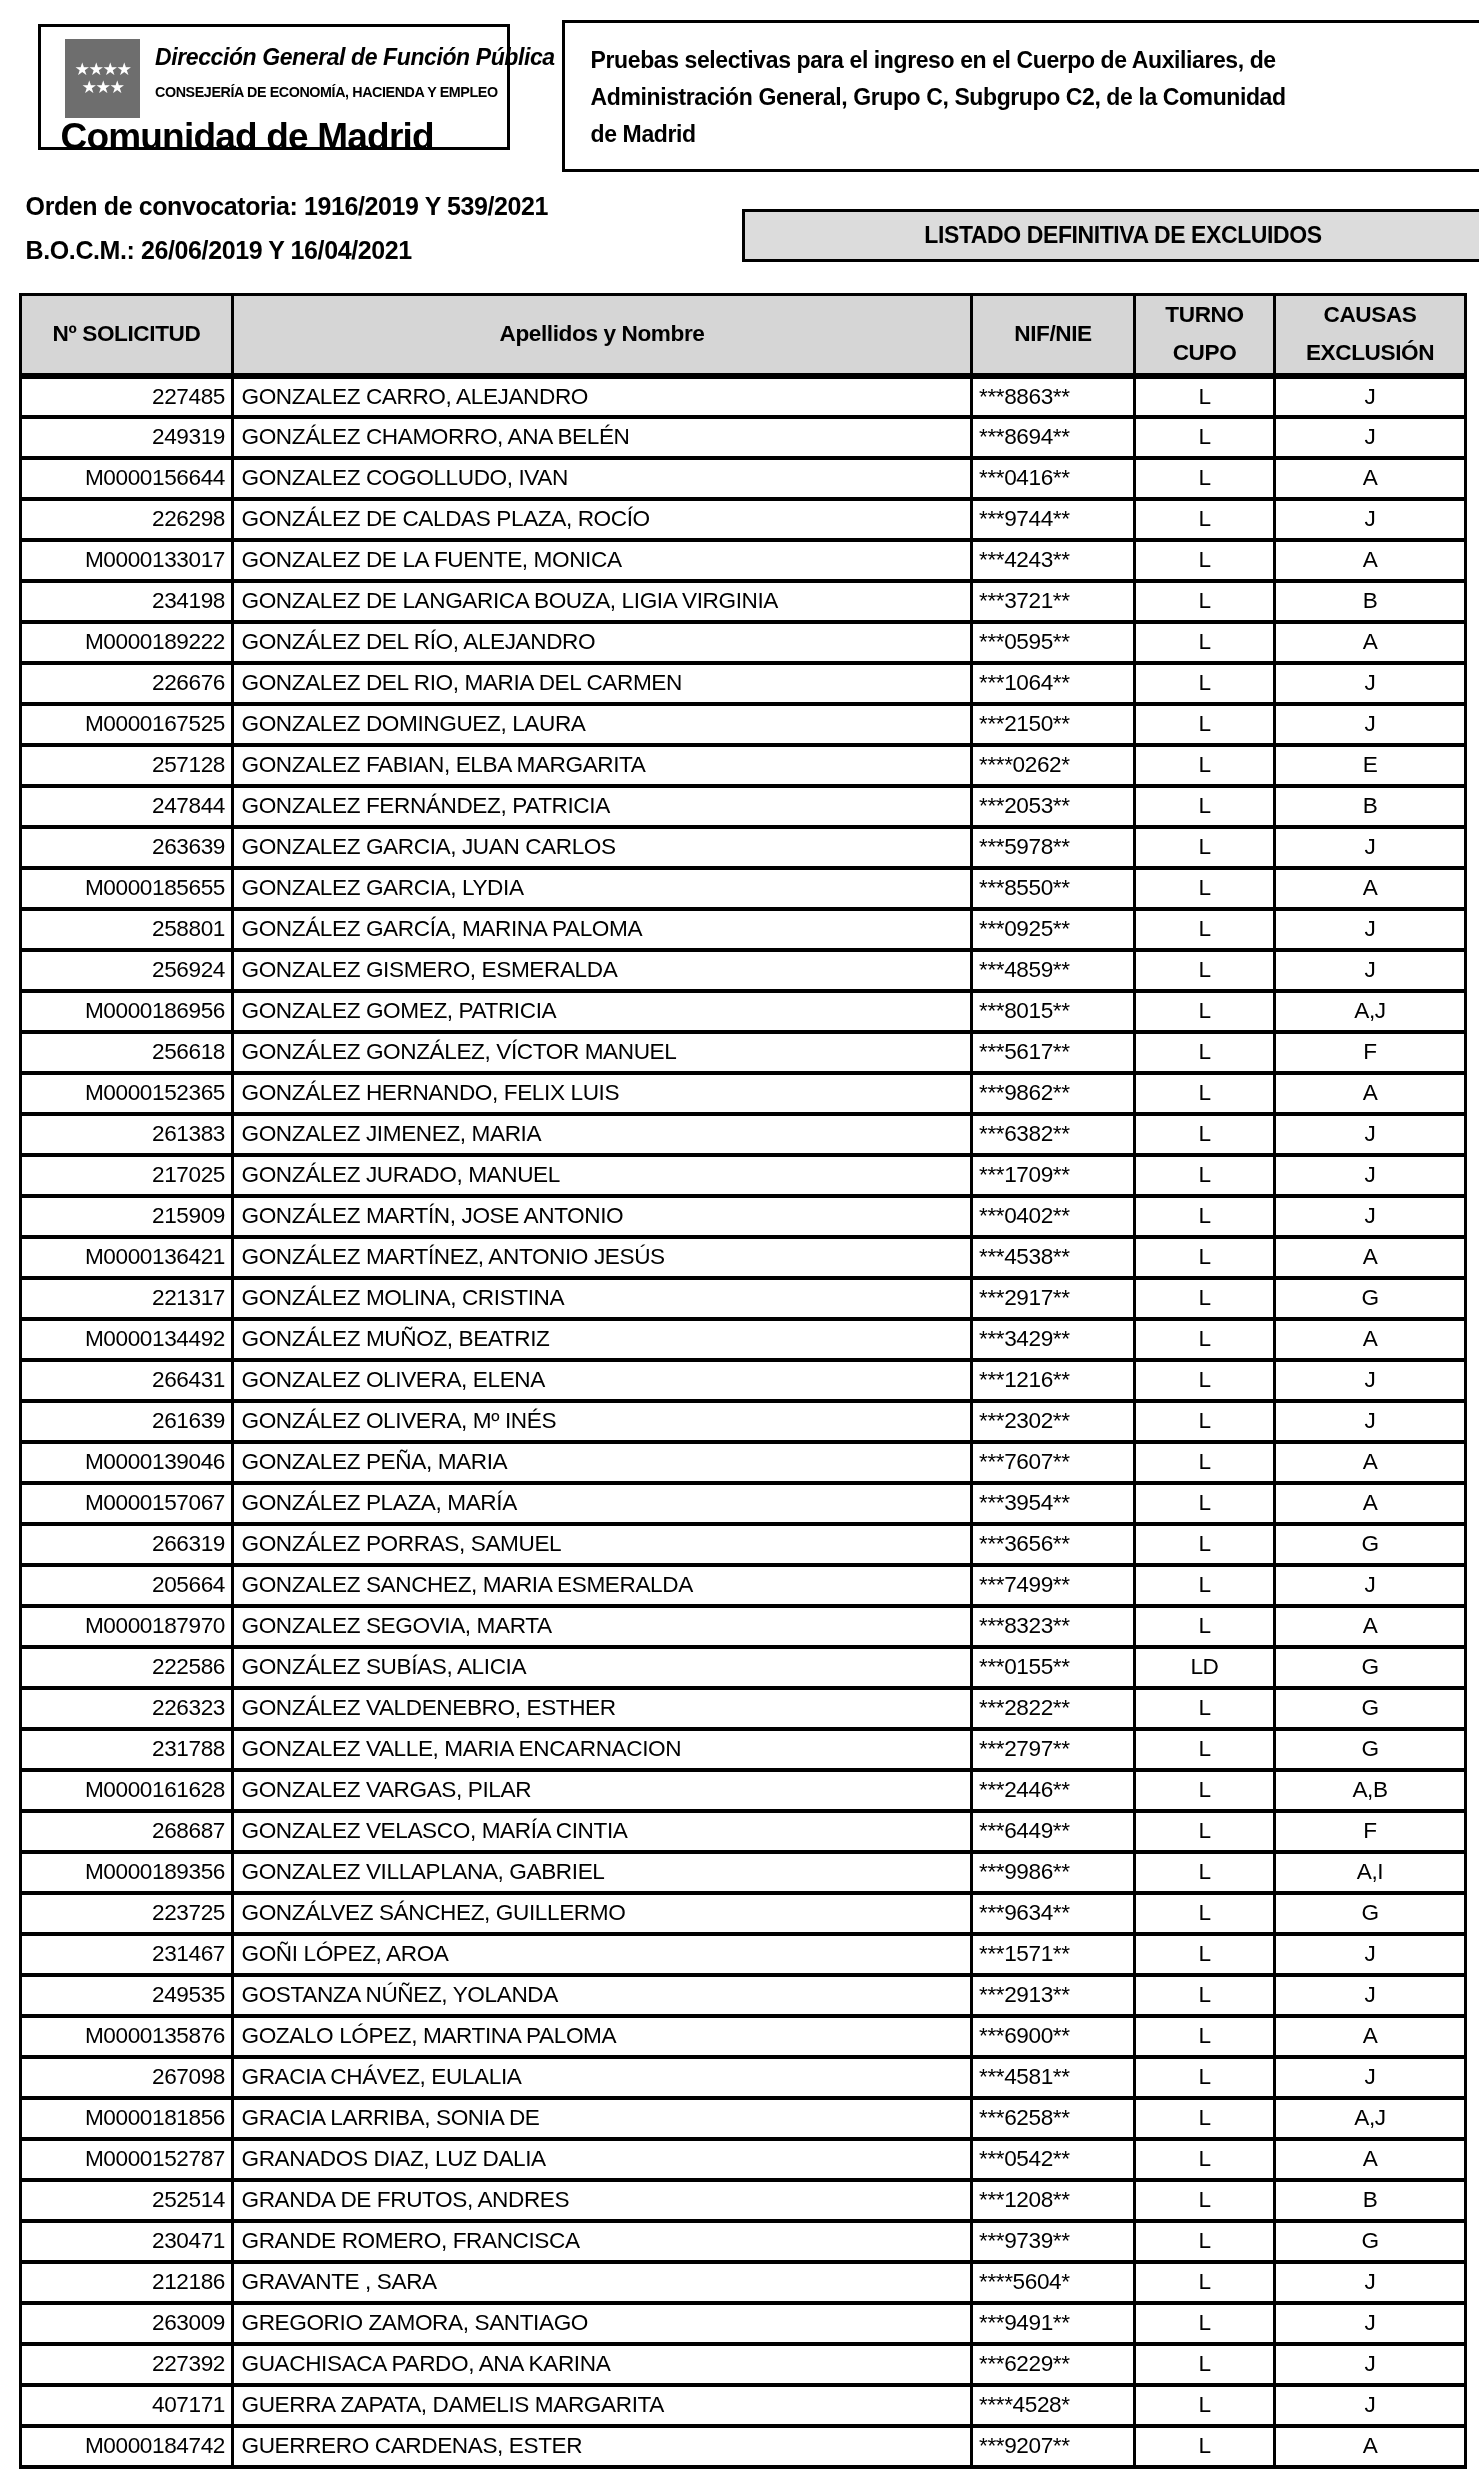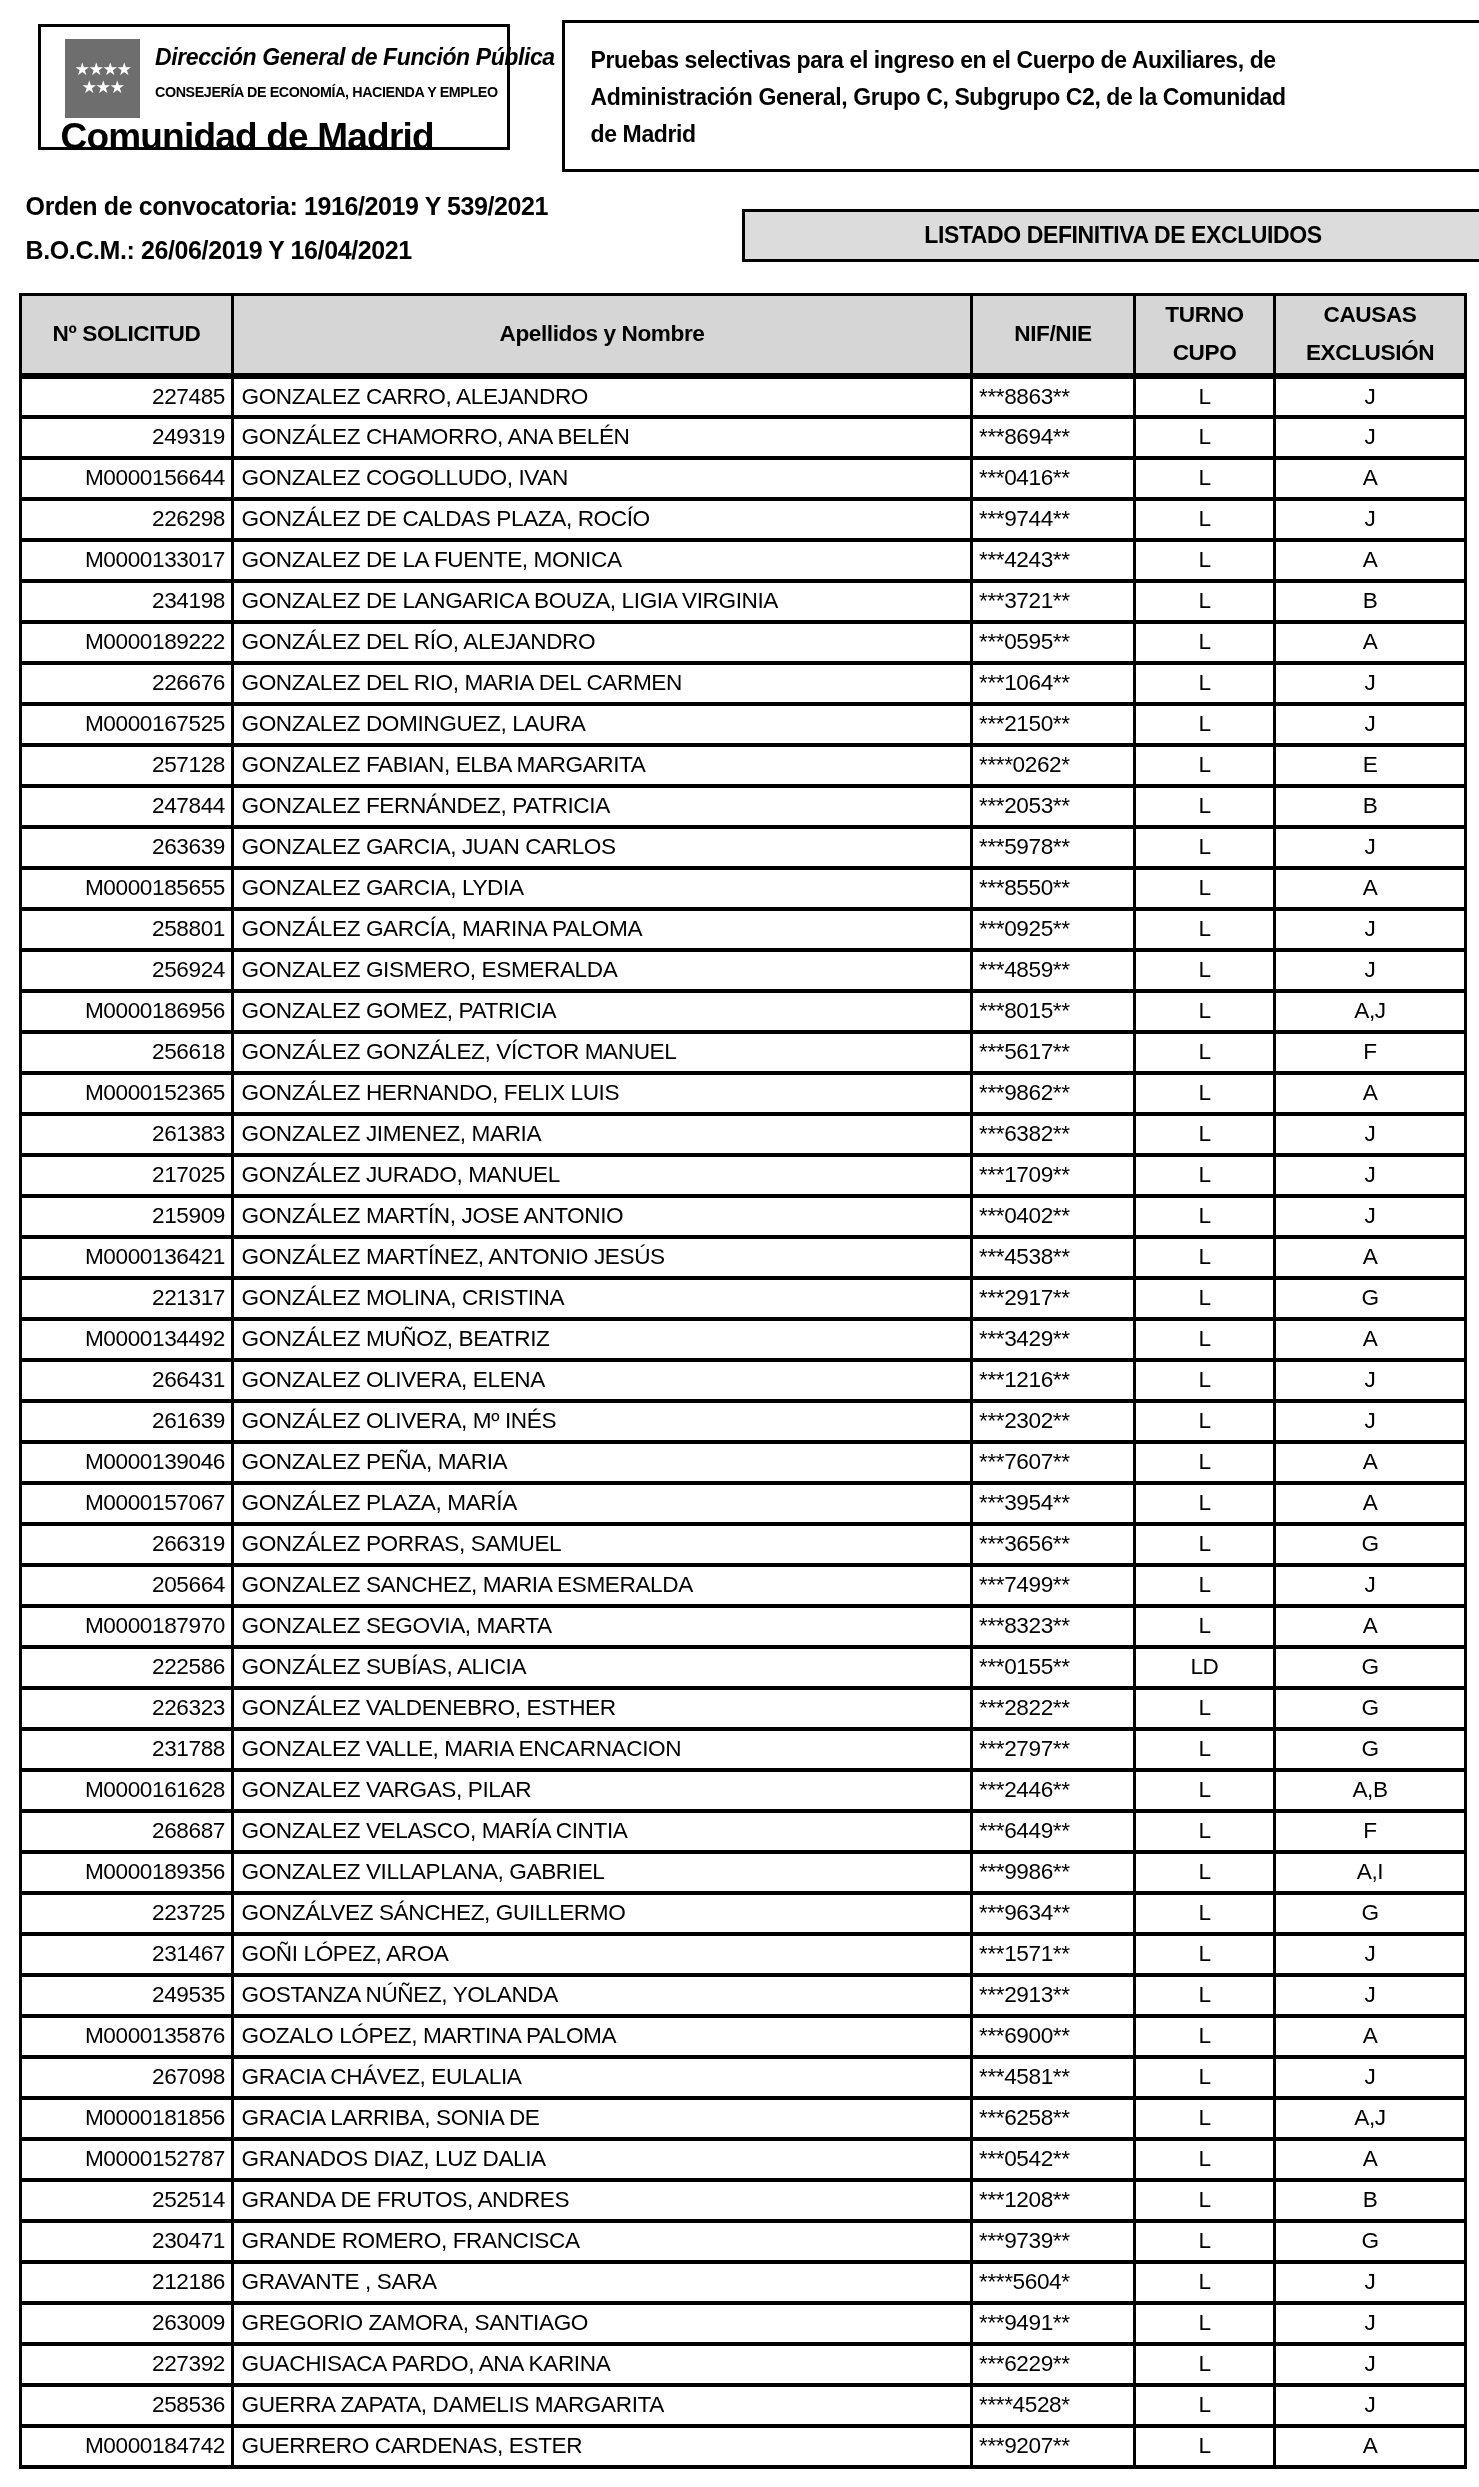--- a/index.html
+++ b/index.html
@@ -497,21 +497,21 @@
           <td class="cell-causas">J</td>
         </tr>
         <tr class="data-row">
           <td class="cell-solicitud">227392</td>
           <td class="cell-nombre">GUACHISACA PARDO, ANA KARINA</td>
           <td class="cell-nif">***6229**</td>
           <td class="cell-turno">L</td>
           <td class="cell-causas">J</td>
         </tr>
         <tr class="data-row">
-          <td class="cell-solicitud">258536</td>
+          <td class="cell-solicitud">407171</td>
           <td class="cell-nombre">GUERRA ZAPATA, DAMELIS MARGARITA</td>
           <td class="cell-nif">****4528*</td>
           <td class="cell-turno">L</td>
           <td class="cell-causas">J</td>
         </tr>
         <tr class="data-row">
           <td class="cell-solicitud">M0000184742</td>
           <td class="cell-nombre">GUERRERO CARDENAS, ESTER</td>
           <td class="cell-nif">***9207**</td>
           <td class="cell-turno">L</td>

